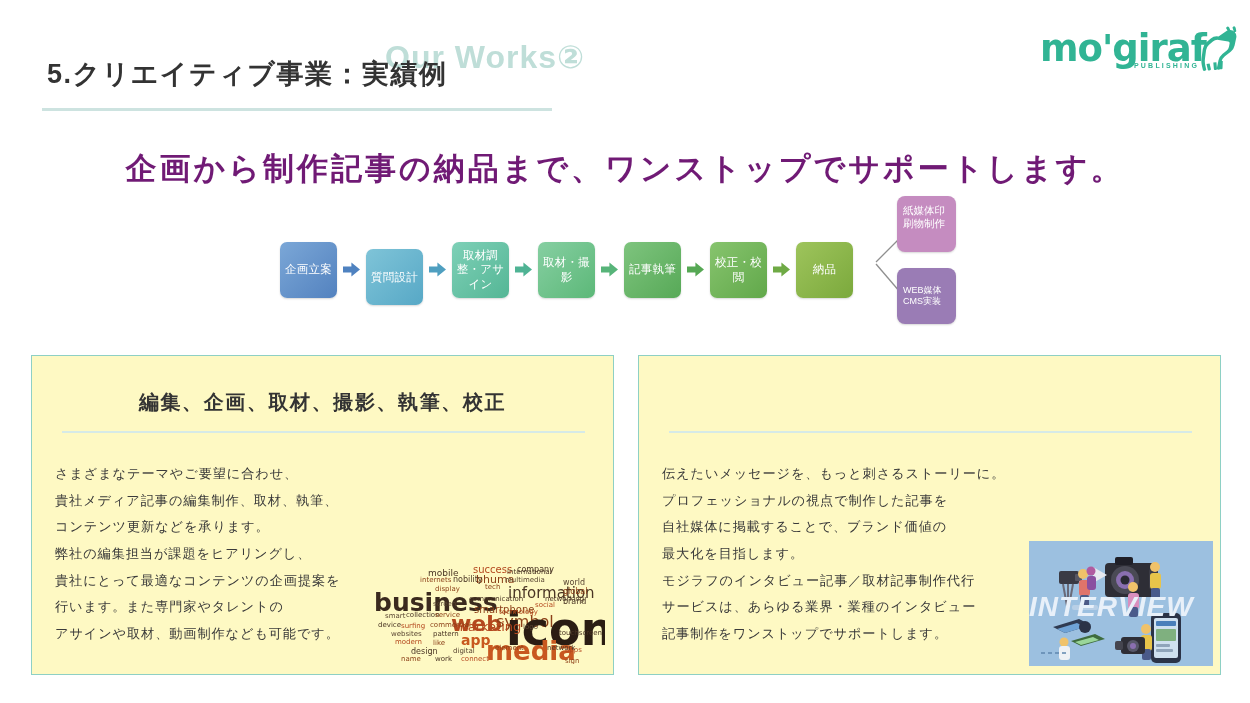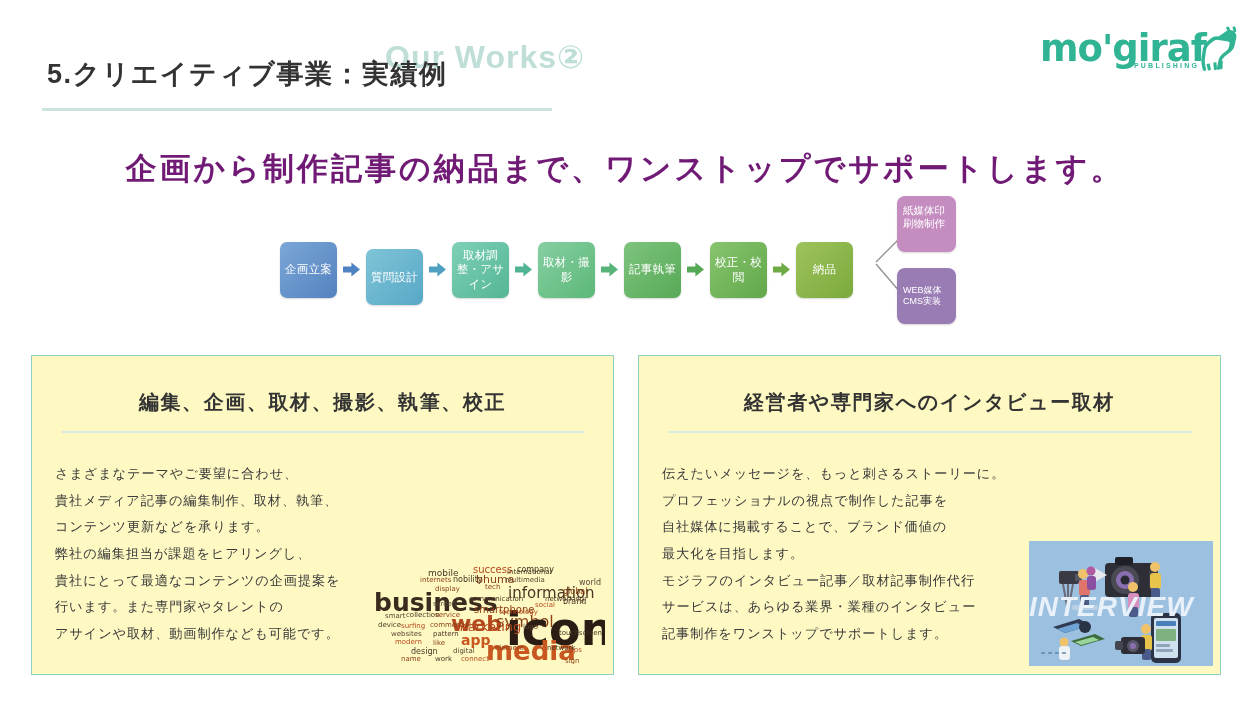--- a/index.html
+++ b/index.html
@@ -321,21 +321,21 @@
     <span class="wc" style="left:123px;top:62px; font-size:16px; color:#8b3f17; font-weight:normal;">symbol</span>
     <span class="wc" style="left:133px;top:54px; font-size:46px; color:#2b1d13;">icon</span>
     <span class="wc" style="left:113px;top:86px; font-size:26px; color:#c8581f;">media</span>
     <span class="wc" style="left:135px;top:34px; font-size:15px; color:#4a3524; font-weight:normal;">information</span>
     <span class="wc" style="left:82px; top:68px; font-size:13px; color:#b4481e; font-weight:normal;">marketing</span>
     <span class="wc" style="left:88px; top:81px; font-size:14px; color:#c8581f;">app</span>
     <span class="wc" style="left:55px; top:17px; font-size:9px;  color:#4a3524; font-weight:normal;">mobile</span>
     <span class="wc" style="left:100px;top:13px; font-size:10px; color:#b4481e; font-weight:normal;">success</span>
     <span class="wc" style="left:144px;top:14px; font-size:8px;  color:#4a3524; font-weight:normal;">company</span>
     <span class="wc" style="left:103px;top:22px; font-size:11px; color:#8b3f17; font-weight:normal;">bhuma</span>
-    <span class="wc" style="left:206px;top:27px; font-size:8px;  color:#5a4632; font-weight:normal;">world</span>
+    <span class="wc" style="left:190px;top:27px; font-size:8px;  color:#5a4632; font-weight:normal;">world</span>
     <span class="wc" style="left:190px;top:36px; font-size:8px;  color:#8b3f17; font-weight:normal;">global</span>
     <span class="wc" style="left:190px;top:46px; font-size:8px;  color:#4a3524; font-weight:normal;">brand</span>
     <span class="wc" style="left:47px; top:25px; font-size:7px;  color:#8b3f17; font-weight:normal;">internets</span>
     <span class="wc" style="left:80px; top:24px; font-size:8px;  color:#4a3524; font-weight:normal;">nobility</span>
     <span class="wc" style="left:60px; top:49px; font-size:7px;  color:#5a4632; font-weight:normal;">screen</span>
     <span class="wc" style="left:62px; top:34px; font-size:7px;  color:#8b3f17; font-weight:normal;">display</span>
     <span class="wc" style="left:33px; top:60px; font-size:7px;  color:#4a3524; font-weight:normal;">collection</span>
     <span class="wc" style="left:62px; top:60px; font-size:7px;  color:#8b3f17; font-weight:normal;">service</span>
     <span class="wc" style="left:12px; top:61px; font-size:7px;  color:#5a4632; font-weight:normal;">smart</span>
     <span class="wc" style="left:5px;  top:70px; font-size:7px;  color:#4a3524; font-weight:normal;">device</span>
@@ -361,21 +361,20 @@
     <span class="wc" style="left:150px;top:72px; font-size:7px;  color:#5a4632; font-weight:normal;">logo</span>
     <span class="wc" style="left:186px;top:78px; font-size:7px;  color:#4a3524; font-weight:normal;">touchscreen</span>
     <span class="wc" style="left:192px;top:86px; font-size:7px;  color:#8b3f17; font-weight:normal;margin-top:20px;">sign</span>
     <span class="wc" style="left:192px;top:95px; font-size:7px;  color:#b4481e; font-weight:normal;">apps</span>
     <span class="wc" style="left:174px;top:93px; font-size:7px;  color:#4a3524; font-weight:normal;">network</span>
     <span class="wc" style="left:122px;top:93px; font-size:7px;  color:#8b3f17; font-weight:normal;">element</span>
   </div>
 </div>
 
 <div class="info-card" id="card-interview">
-  <div class="card-title">経営者や専門家へのインタビュー取材</div>
   <div class="card-rule"></div>
   <div class="card-body">伝えたいメッセージを、もっと刺さるストーリーに。
 プロフェッショナルの視点で制作した記事を
 自社媒体に掲載することで、ブランド価値の
 最大化を目指します。
 モジラフのインタビュー記事／取材記事制作代行
 サービスは、あらゆる業界・業種のインタビュー
 記事制作をワンストップでサポートします。</div>
 
   <div id="interview-image">

